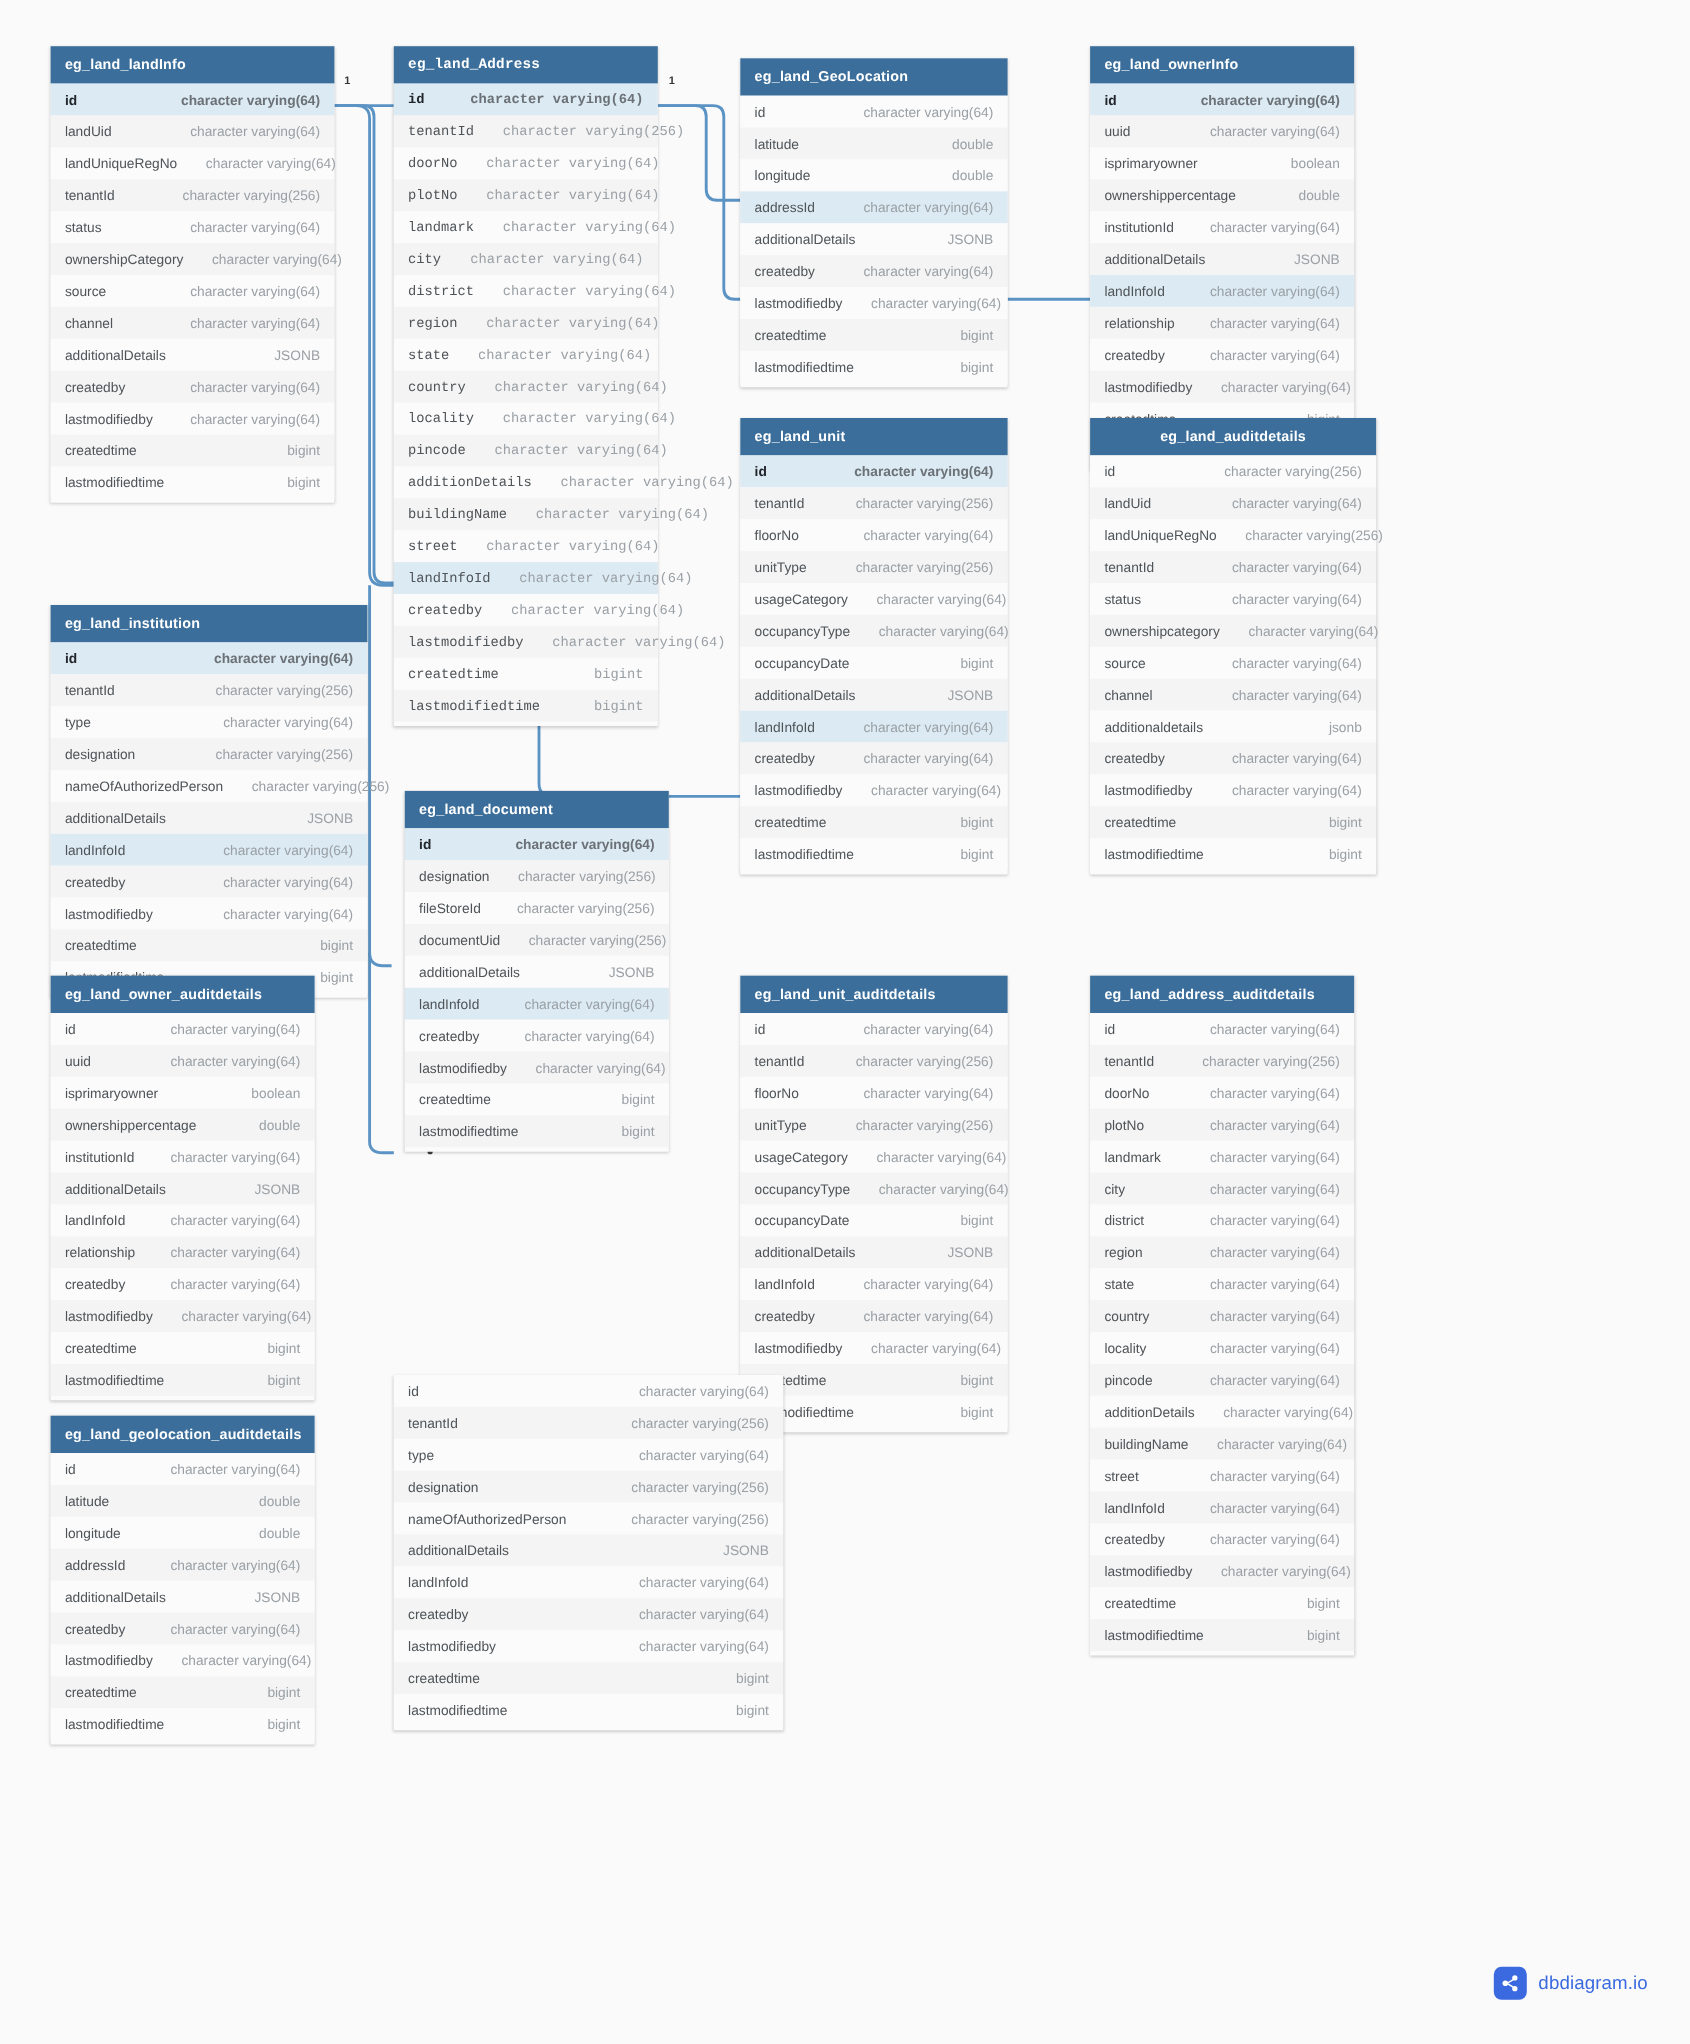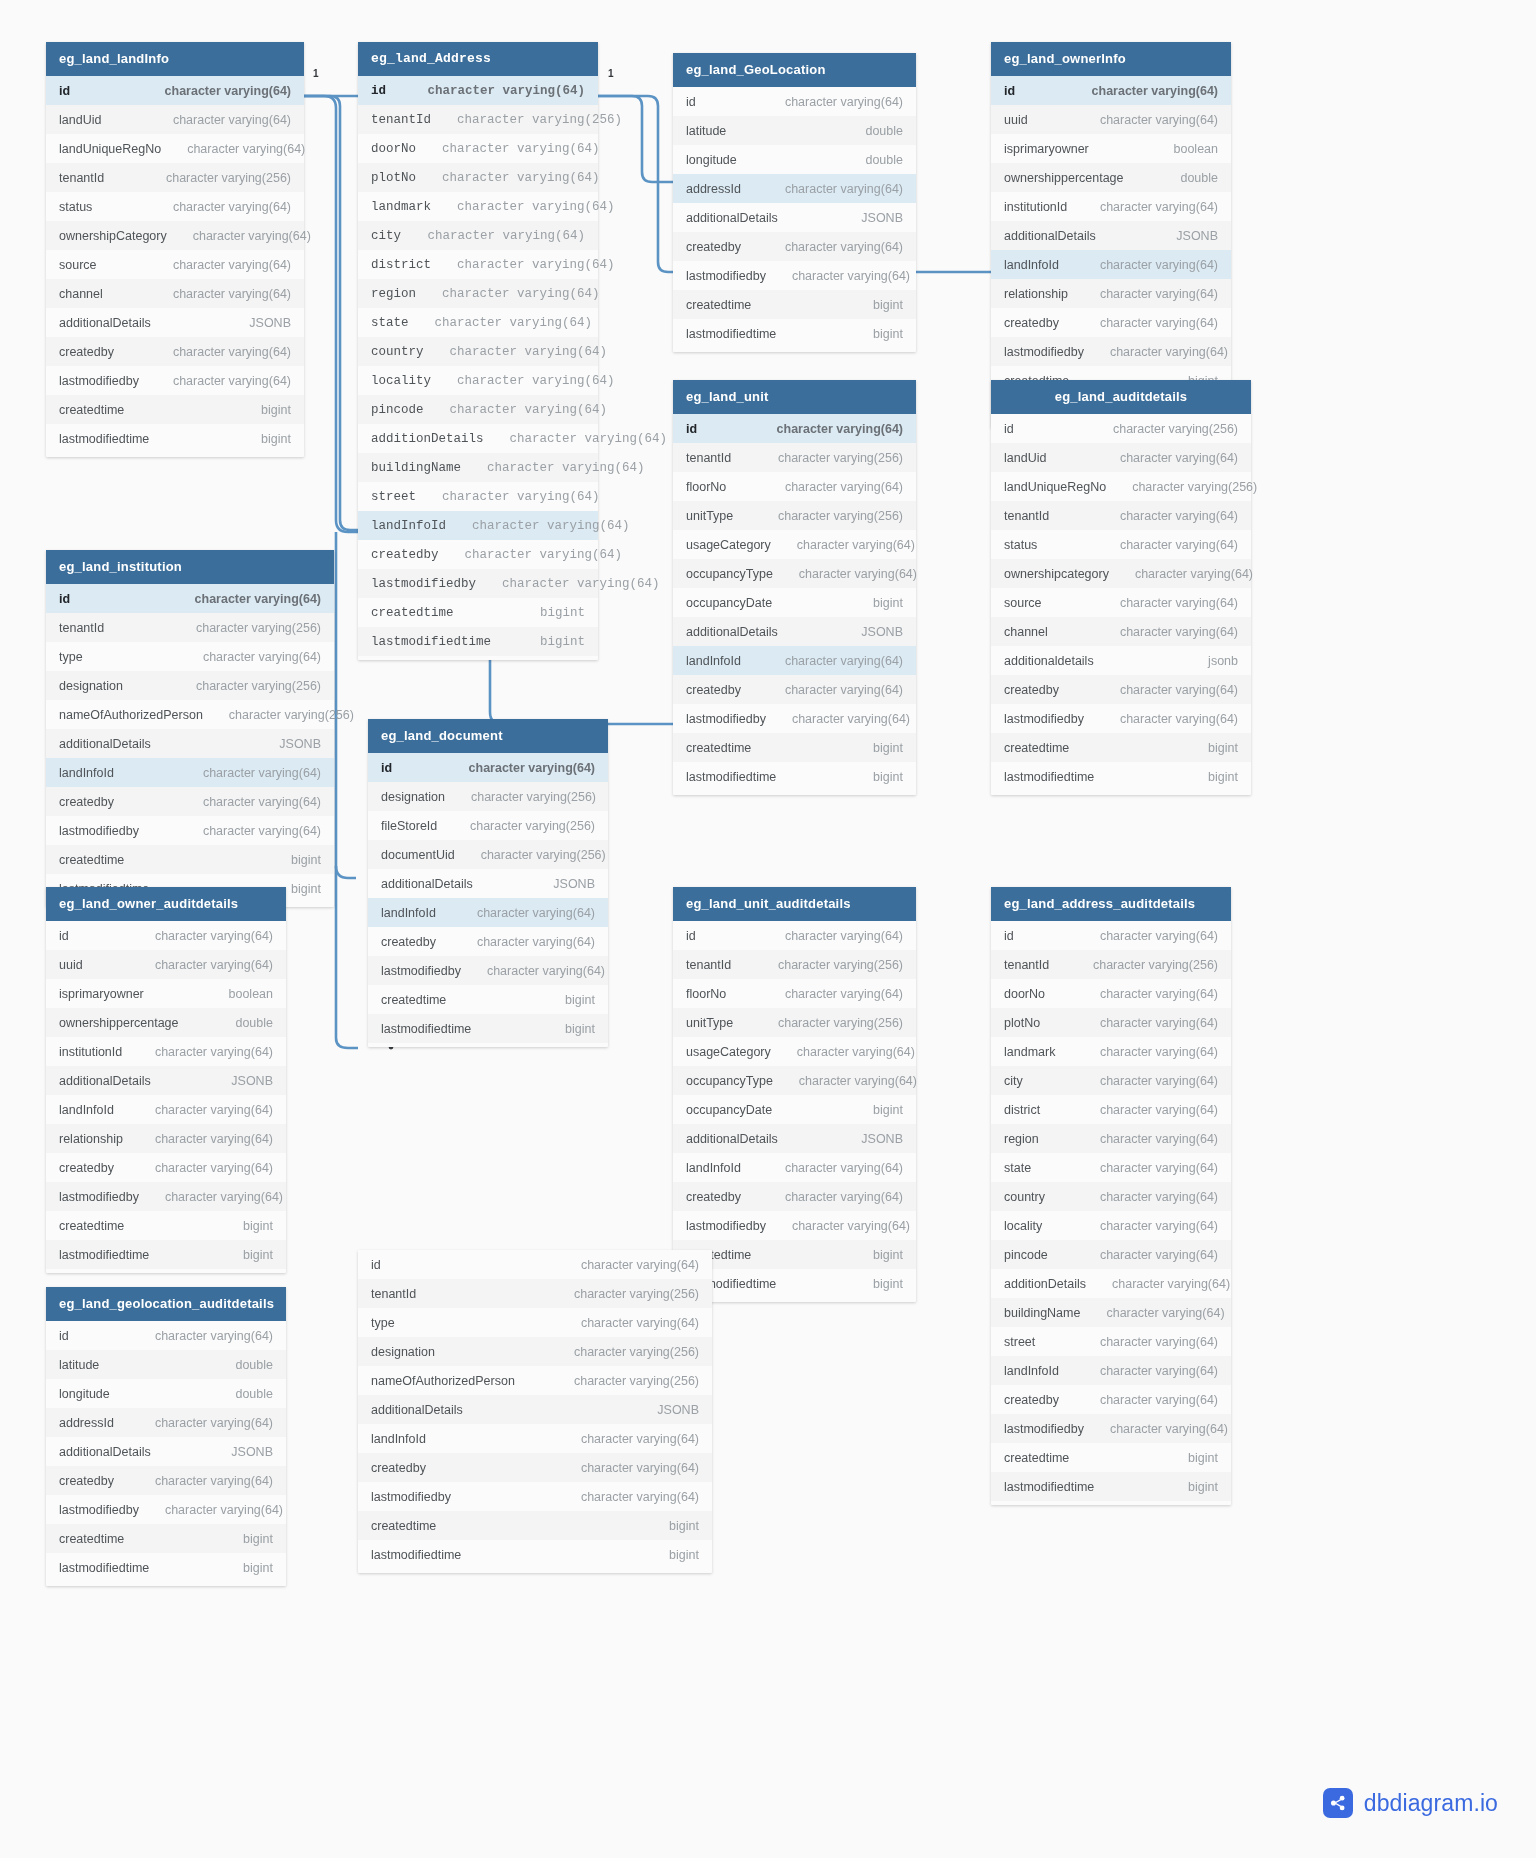--- a/index.html
+++ b/index.html
@@ -55,21 +55,21 @@
     right:38px;bottom:40px;
     display:flex;align-items:center;gap:11px;
     z-index:3;
   }
   .brand-mark{
     width:30px;height:30px;border-radius:7px;
     background:#3b6ae0;
     display:flex;align-items:center;justify-content:center;
   }
   .brand-text{
-    font-size:23px;color:#3b6ae0;letter-spacing:.1px;
+    font-size:17px;color:#3b6ae0;letter-spacing:.1px;
   }
   .rel-label{
     position:absolute;
     font-size:10px;font-weight:bold;color:#33373a;
     z-index:3;
   }
 </style>
 </head>
 <body>
 

